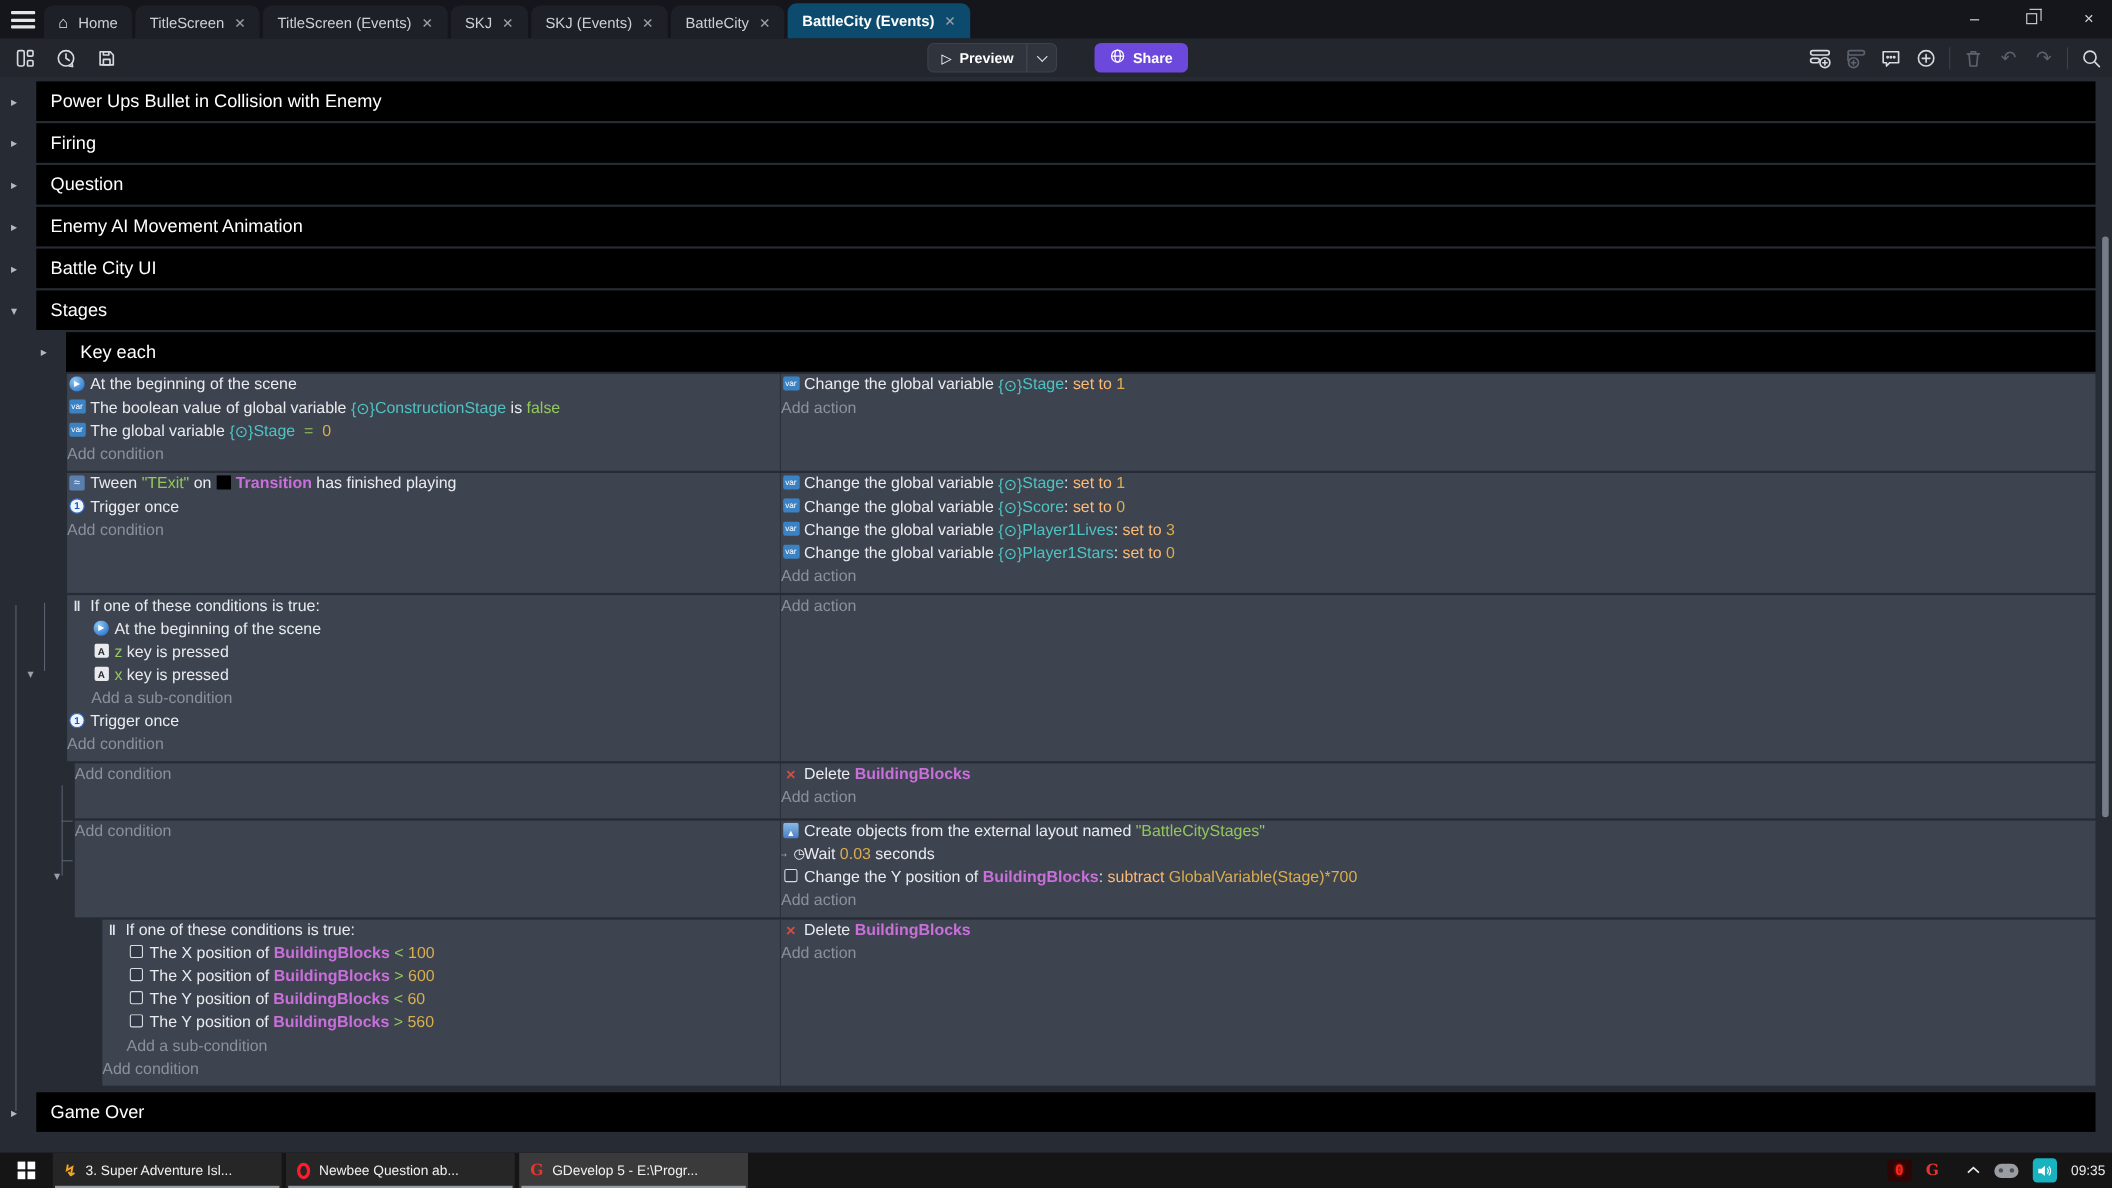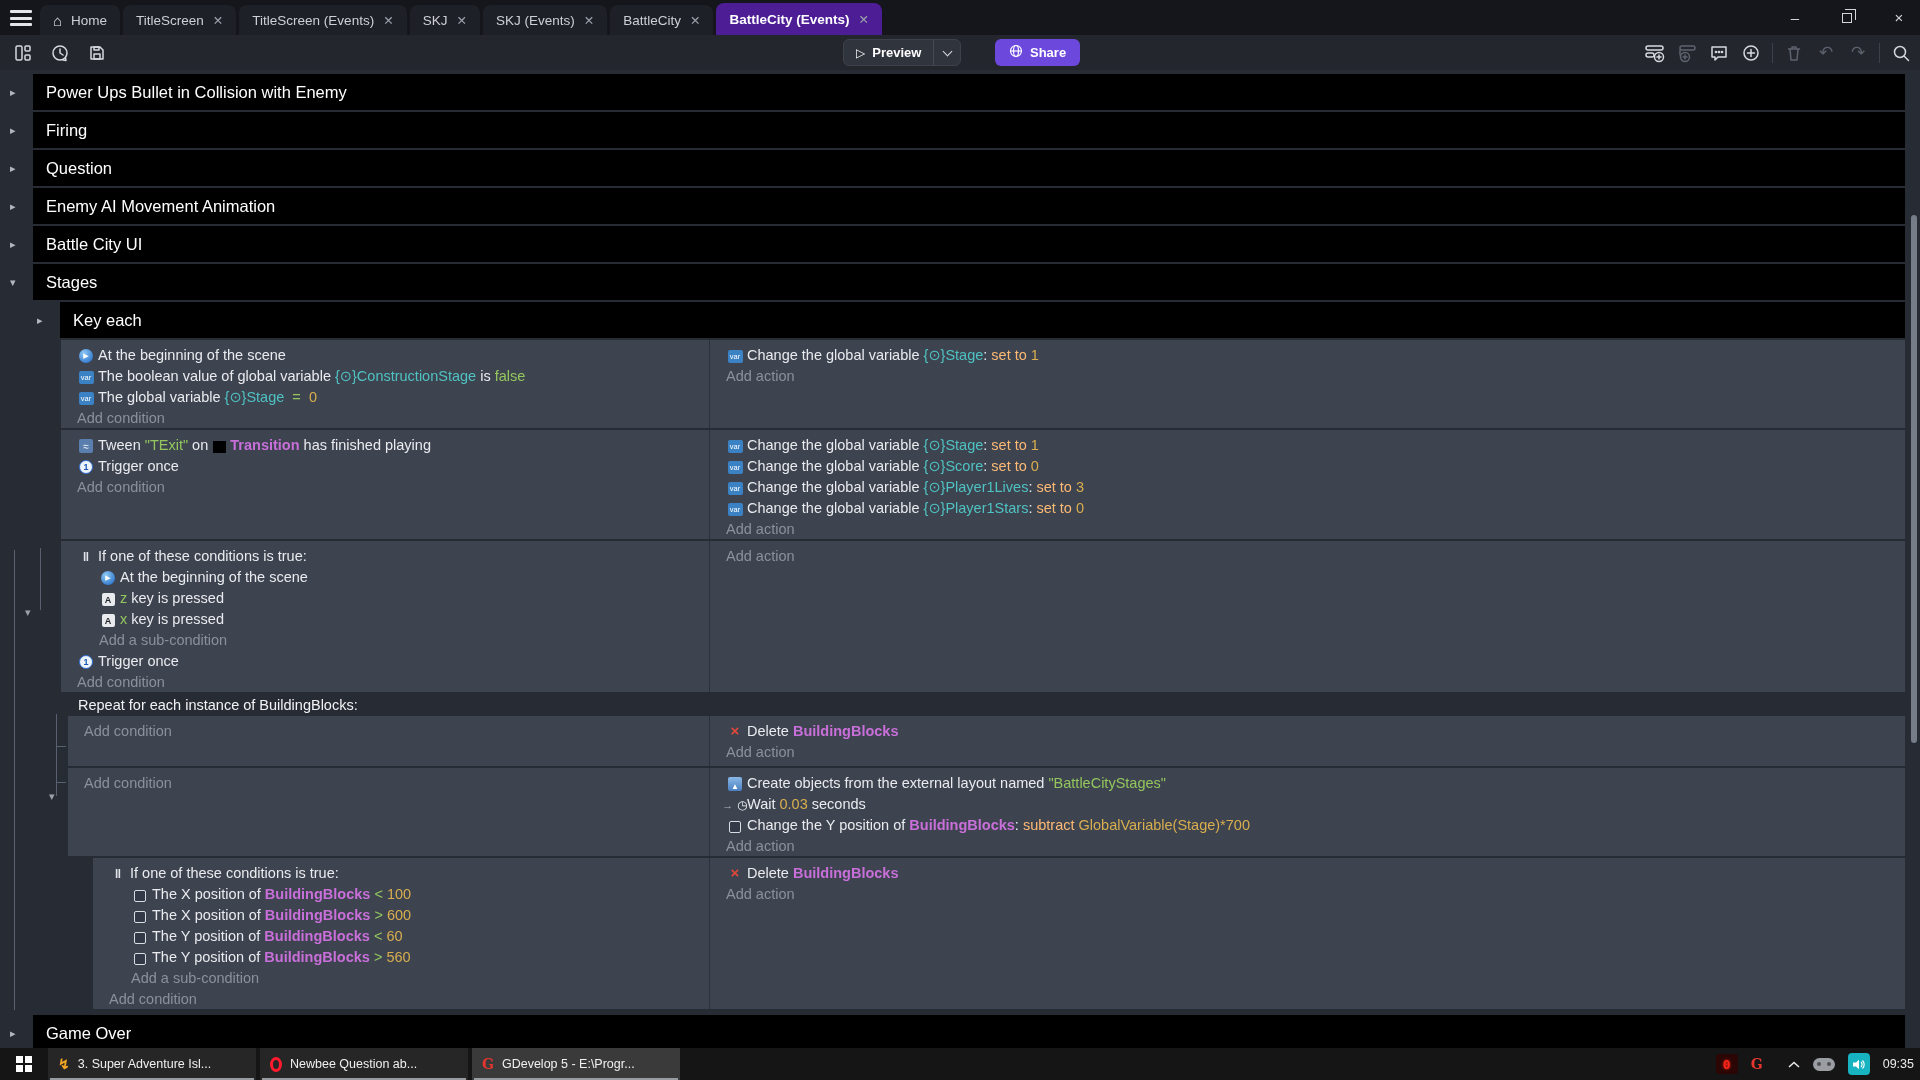--- a/index.html
+++ b/index.html
@@ -3,21 +3,21 @@
 <meta charset="utf-8">
 <style>
 *{margin:0;padding:0;box-sizing:border-box}
 html,body{width:1920px;height:1080px;overflow:hidden;background:#14161b;font-family:"Liberation Sans",sans-serif}
 
 .titlebar{position:absolute;top:0;left:0;right:0;height:35px;background:#14161b}
 .hamburger{position:absolute;left:10px;top:10px;width:22px;height:16px;display:flex;flex-direction:column;justify-content:space-between;cursor:pointer}
 .hamburger i{display:block;height:3px;background:#e3e5e8;border-radius:1px}
 .tabs{position:absolute;left:40px;bottom:0;display:flex;align-items:flex-end;height:35px}
 .tab{height:30px;background:#1d2026;color:#cdd0d5;display:flex;align-items:center;gap:9px;padding:0 13px;font-size:13.5px;border-radius:8px 8px 0 0;margin-right:3px;white-space:nowrap;cursor:pointer}
-.tab.active{background:#4c1d95;color:#fff;font-weight:bold;height:32px}
+.tab.active{background:#0c4a6e;color:#fff;font-weight:bold;height:32px}
 .tab .close{color:#9aa0a8;font-size:12.5px;font-weight:normal}
 .tab .home-ic{font-size:15px;color:#e3e5e8}
 .win-controls{position:absolute;right:12px;top:0;height:35px;display:flex;align-items:center;gap:34px}
 .wc{color:#d4d6da;font-size:15px;width:18px;text-align:center;cursor:pointer}
 .restore-box{position:relative;width:10px;height:10px;border:1.5px solid #d4d6da;display:inline-block}
 .restore-box::before{content:"";position:absolute;left:2px;top:-5px;width:10px;height:10px;border:1.5px solid #d4d6da;border-left:none;border-bottom:none}
 
 .toolbar{position:absolute;top:35px;left:0;right:0;height:35px;background:#23262d}
 .tb-left{position:absolute;left:12px;top:0;height:35px;display:flex;align-items:center;gap:15px}
 .tbi{width:22px;height:22px;display:flex;align-items:center;justify-content:center;cursor:pointer}
@@ -34,21 +34,21 @@
 .tdiv{width:1px;height:20px;background:#3b404a}
 
 .sheet{position:absolute;top:70px;left:0;right:0;bottom:32px;background:#272b33;overflow:hidden;padding-top:4px}
 .grp{display:flex;align-items:center;margin:0 15px 2px 10px}
 .grp .arrow{width:23px;color:#b3b8c0;font-size:11px;flex:none;cursor:pointer}
 .grp .bar{flex:1;background:#000;height:36px;display:flex;align-items:center;padding-left:13px;color:#fff;font-size:16.5px;cursor:pointer;white-space:nowrap;overflow:hidden}
 .grp.sub{margin-left:37px}
 .blk{display:flex;background:#3e4350;margin:0 15px 2px 61px}
 .cond{flex:none;padding:2px 0;border-right:1px solid #2c303a}
 .acts{flex:1;padding:2px 0}
-.row{height:21px;display:flex;align-items:flex-end;padding-left:16px;font-size:14.5px;color:#e9ebee;white-space:pre;cursor:pointer;overflow:hidden}
+.row{height:21px;display:flex;align-items:flex-start;padding-left:0;font-size:14.5px;color:#e9ebee;white-space:pre;cursor:pointer;overflow:hidden}
 .row .indsp{width:22px;flex:none}
 .row .add{color:#8b919c}
 .icw{width:18px;flex:none;display:flex;align-items:center;justify-content:center;margin-right:3px}
 .s-t{color:#e9ebee}.s-v{color:#4fc2c2}.s-g{color:#93c75d}.s-n{color:#d8ae4e}.s-p{color:#fdba74}
 .s-o{color:#c86fd9;font-weight:bold}
 .thumb{display:inline-block;width:13px;height:13px;background:#000;margin:0 4px -1px 1px}
 .rpt-head{margin:0 15px 0 68px;height:22px;display:flex;align-items:center;padding-left:10px;color:#f2f3f5;font-size:14.5px;white-space:nowrap}
 
 .ic-scene{width:14px;height:14px;border-radius:50%;background:radial-gradient(circle at 35% 30%,#8ec8f2,#1a64c5);color:#fff;font-size:7px;display:flex;align-items:center;justify-content:center}
 .ic-var{width:15px;height:13px;border-radius:2px;background:#3b82c4;color:#fff;font-size:7.5px;font-weight:normal;display:flex;align-items:center;justify-content:center}
@@ -298,21 +298,20 @@
         <div class="row"><span class="indsp"></span><span class="icw"><span class="ic-key">A</span></span><span class="s-g">z</span><span class="s-t"> key is pressed</span></div>
         <div class="row"><span class="indsp"></span><span class="icw"><span class="ic-key">A</span></span><span class="s-g">x</span><span class="s-t"> key is pressed</span></div>
         <div class="row"><span class="indsp"></span><span class="add">Add a sub-condition</span></div>
         <div class="row"><span class="icw"><span class="ic-once">1</span></span><span class="s-t">Trigger once</span></div>
         <div class="row"><span class="add">Add condition</span></div>
       </div>
       <div class="acts">
         <div class="row"><span class="add">Add action</span></div>
       </div>
     </div>
-    <div class="rpt-head">Repeat for each instance of BuildingBlocks:</div>
     <div class="blk" style="margin-left: 68px; min-height: 50px;">
       <div class="cond" style="width: 642px;">
         <div class="row"><span class="add">Add condition</span></div>
       </div>
       <div class="acts">
         <div class="row"><span class="icw"><span class="ic-del">×</span></span><span class="s-t">Delete </span><span class="s-o">BuildingBlocks</span></div>
         <div class="row"><span class="add">Add action</span></div>
       </div>
     </div>
     <div class="blk" style="margin-left: 68px; min-height: 88px;">

